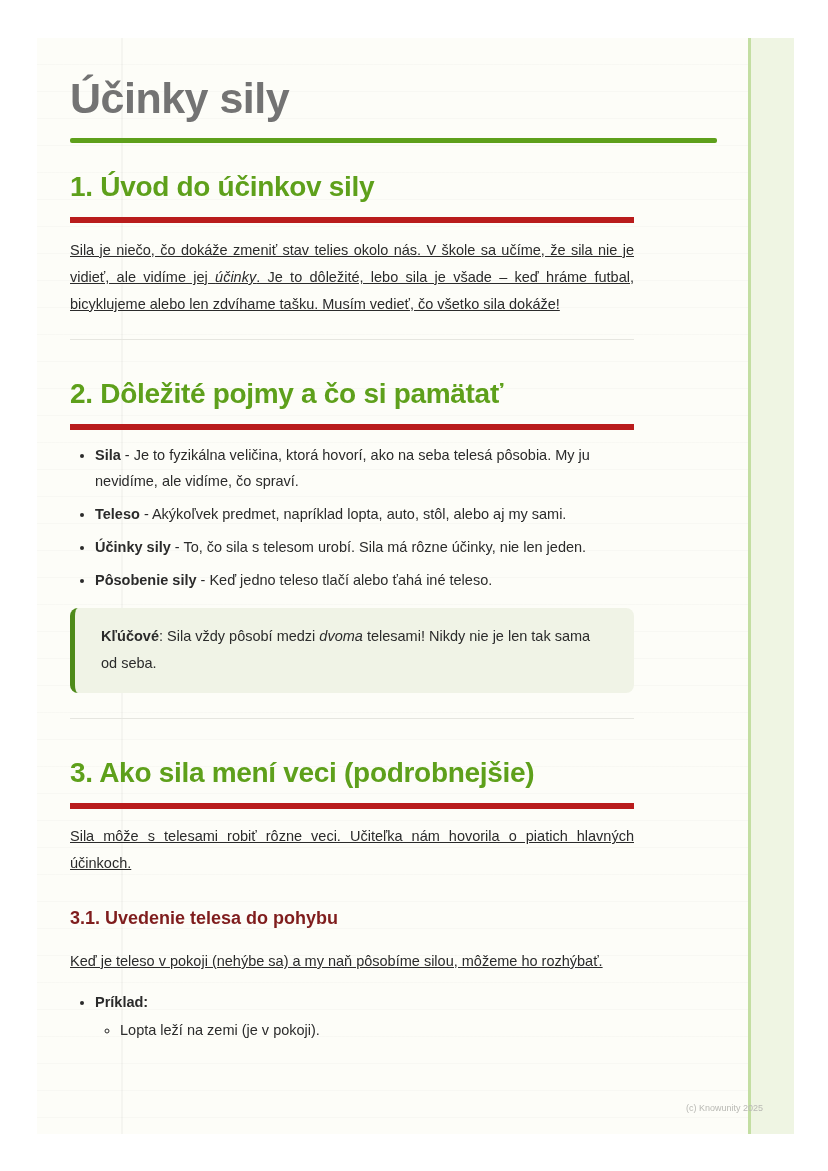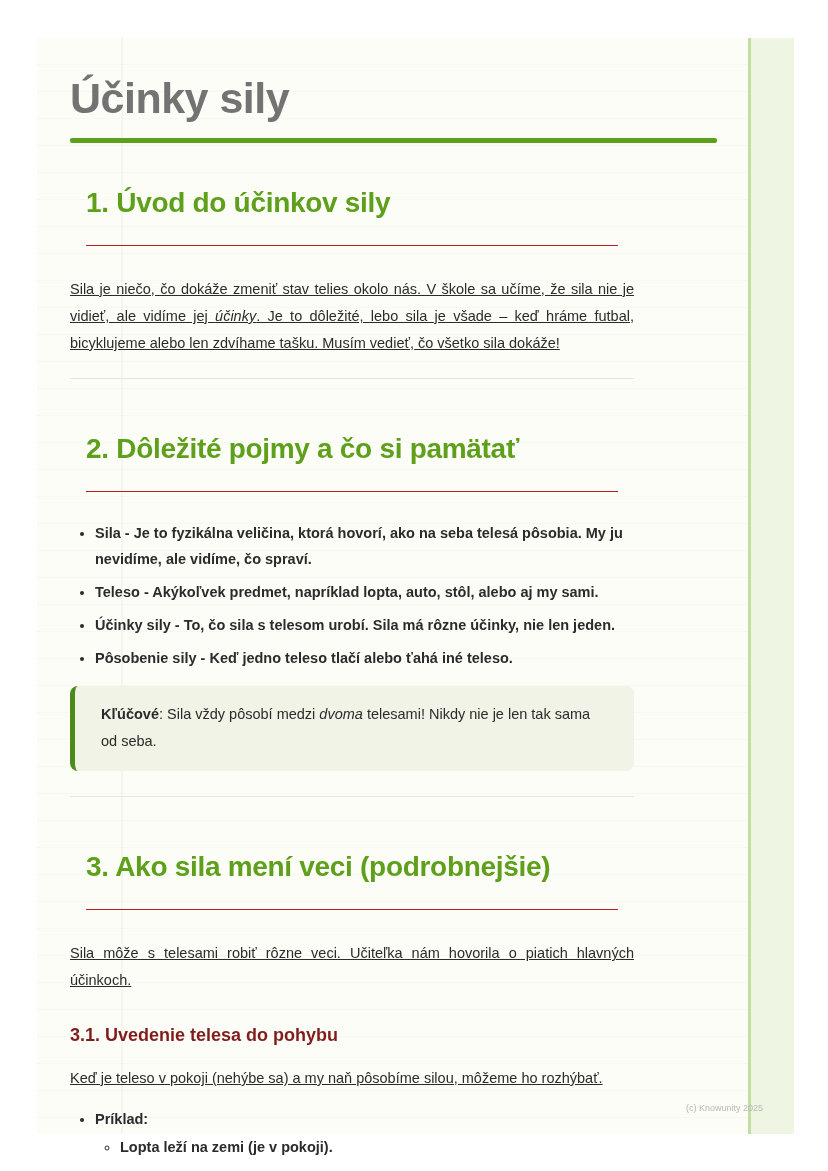--- a/index.html
+++ b/index.html
@@ -19,27 +19,27 @@
     position: absolute; left: 748px; top: 38px; width: 43px; height: 1096px;
     background: #eff5e3; border-left: 3px solid #c3dea2;
   }
   .content { position: absolute; left: 70px; top: 70px; width: 564px; }
   h1 {
     margin: 0; font-size: 43px; font-weight: bold; color: #737373; line-height: 56px;
     letter-spacing: -0.5px;
   }
   .h1-rule { position: absolute; left: 0; top: 68px; width: 647px; height: 5px; background: #5ea01b; border-radius: 2px; }
   h2 {
-    margin: 16px; font-size: 28px; font-weight: bold; color: #5ea01b; line-height: 36px; letter-spacing: -0.3px;
-    padding-bottom: 24px; border-bottom: 1px solid #b91c1c;
+    margin: 0; font-size: 28px; font-weight: bold; color: #5ea01b; line-height: 36px; letter-spacing: -0.3px;
+    padding-bottom: 12px; border-bottom: 6px solid #b91c1c;
   }
   h3 { margin: 0; font-size: 18px; font-weight: bold; color: #7f1d1d; line-height: 28px; }
   p { margin: 0; font-size: 14.5px; line-height: 27px; text-align: justify; color: #2b2b2b; text-decoration: underline; }
   .sep { height: 1px; background: #e6e6e0; }
-  ul { margin: 0; padding-left: 25px; font-weight: bold; }
+  ul { margin: 0; padding-left: 25px; }
   li { font-size: 14.5px; line-height: 26px; margin-bottom: 7px; }
   li ul { padding-left: 25px; margin-top: 2px; }
   .callout {
     background: #f0f3e6; border-left: 5px solid #4e8a1a; border-radius: 8px;
     padding: 15px 24px 16px 26px; font-size: 14.5px; line-height: 27px;
   }
   .footer {
     position: absolute; left: 686px; top: 1103px; font-size: 9px; color: #b9b9b4;
   }
 </style>

